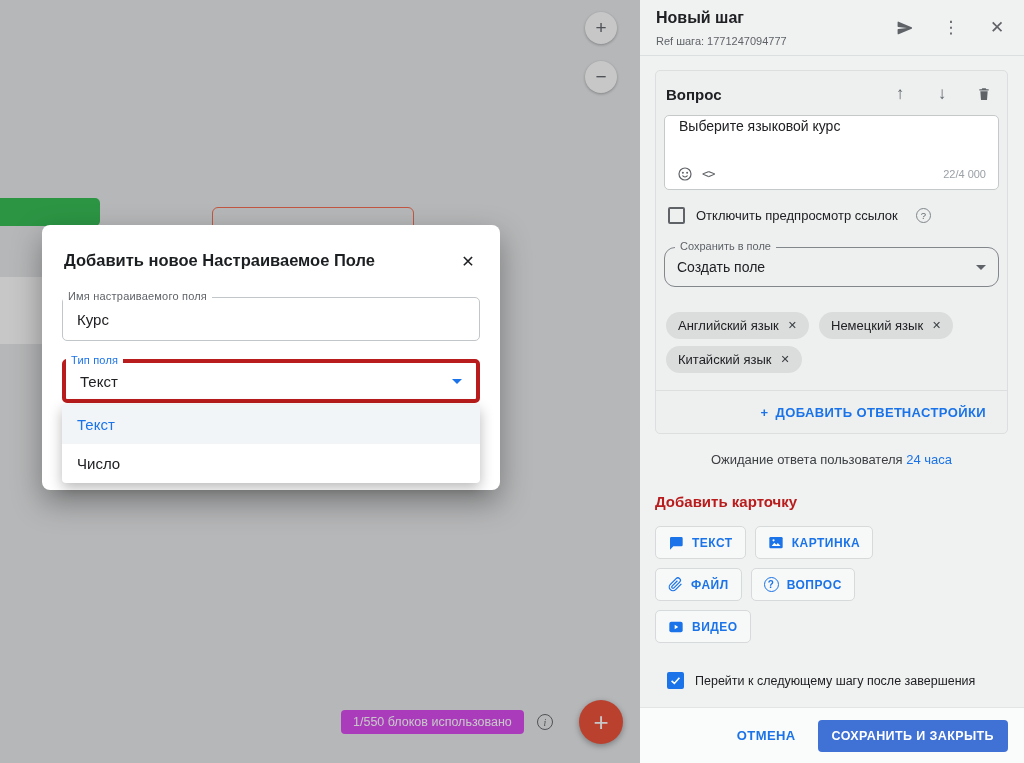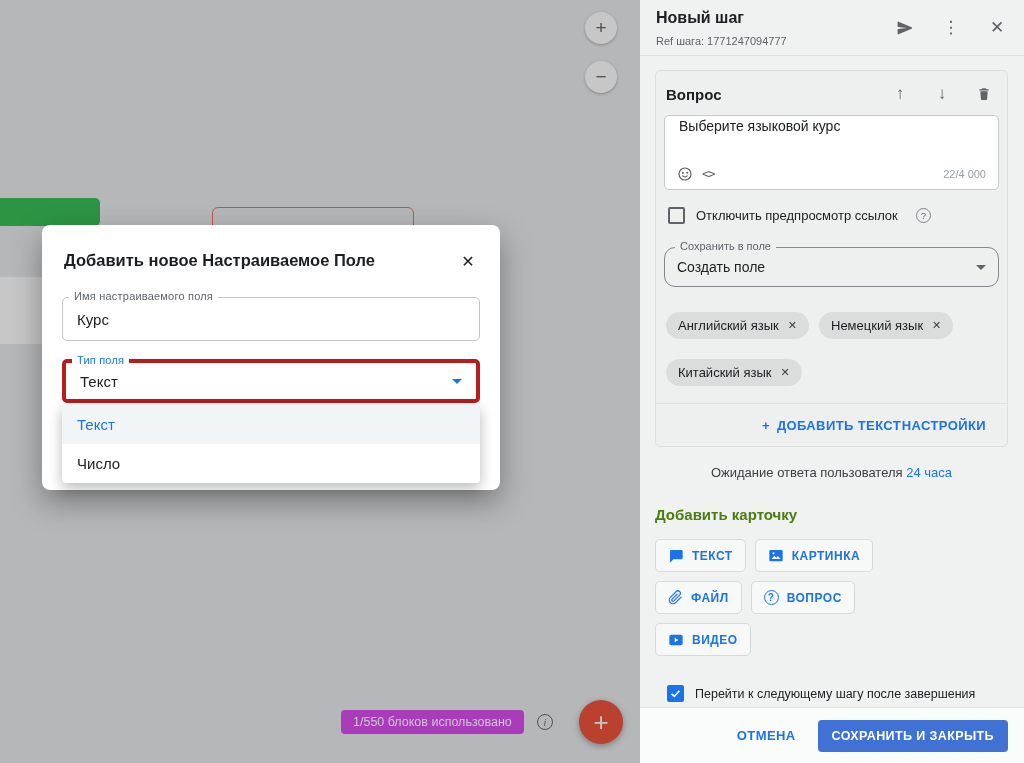--- a/index.html
+++ b/index.html
@@ -16,21 +16,21 @@
   .blocks-badge{position:absolute;left:341px;top:710px;height:24px;padding:0 12px;display:flex;align-items:center;background:#d946ef;color:#fff;font-size:12.5px;border-radius:4px;white-space:nowrap;}
   .info-circle{position:absolute;left:537px;top:714px;width:16px;height:16px;border:1.5px solid #5f6368;border-radius:50%;color:#5f6368;font-size:10px;display:flex;align-items:center;justify-content:center;font-family:"Liberation Serif",serif;font-style:italic;}
   .fab{position:absolute;left:579px;top:700px;width:44px;height:44px;border-radius:50%;background:#ef4c33;color:#fff;display:flex;align-items:center;justify-content:center;font-size:26px;box-shadow:0 2px 6px rgba(0,0,0,.35);cursor:pointer;}
   .scrim{position:absolute;inset:0;background:rgba(32,33,36,.25);}
 
   
   .modal{position:absolute;left:42px;top:225px;width:458px;height:265px;background:#fff;border-radius:8px;box-shadow:0 12px 30px rgba(0,0,0,.35);z-index:20;}
   .modal-title{position:absolute;left:22px;top:26px;font-size:16.5px;font-weight:bold;color:#1c1f21;}
   .modal-close{position:absolute;right:18px;top:22px;width:28px;height:28px;display:flex;align-items:center;justify-content:center;font-size:16px;color:#202124;cursor:pointer;}
   .m-field{position:absolute;left:20px;width:418px;height:44px;border:1px solid #c3c6c8;border-radius:5px;display:flex;align-items:center;padding:0 14px;font-size:15px;color:#202124;background:#fff;}
-  .m-field .f-label{position:absolute;top:-8px;left:6px;padding:0 5px;background:#fff;font-size:11px;color:#5f6368;letter-spacing:.2px;white-space:nowrap;}
+  .m-field .f-label{position:absolute;top:-8px;left:0;padding:0 5px;background:#fff;font-size:11px;color:#5f6368;letter-spacing:.2px;white-space:nowrap;}
   .m-field-name{top:72px;}
   .m-field-type{top:134px;border:4px solid #b91c1c;}
   .m-field-type .f-label{color:#1a73e8;top:-9px;}
   .caret{width:0;height:0;border-left:5px solid transparent;border-right:5px solid transparent;border-top:5.5px solid #5f6368;margin-left:auto;}
   .caret.blue{border-top-color:#1a73e8;}
   .menu{position:absolute;left:20px;top:180px;width:418px;background:#fff;border-radius:0 0 4px 4px;box-shadow:0 5px 14px rgba(0,0,0,.28);overflow:hidden;z-index:5;}
   .menu-item{height:39px;display:flex;align-items:center;padding:0 15px;font-size:15px;color:#202124;cursor:pointer;}
   .menu-item.selected{background:#f2f5f8;color:#1a73e8;}
 
   
@@ -51,30 +51,30 @@
   .q-text{font-size:14px;color:#202124;}
   .q-tools{position:absolute;left:12px;right:12px;bottom:7px;display:flex;align-items:center;gap:9px;color:#5f6368;}
   .q-counter{margin-left:auto;font-size:11px;color:#9aa0a6;}
   .code-glyph{font-family:"DejaVu Sans Mono",monospace;font-size:12px;letter-spacing:-1px;cursor:pointer;}
   .row-check{display:flex;align-items:center;gap:11px;margin:17px 12px 0 12px;font-size:13px;color:#202124;}
   .checkbox{width:17px;height:17px;border:2px solid #5f6368;border-radius:2px;background:transparent;flex:0 0 17px;cursor:pointer;}
   .checkbox.checked{background:#1a73e8;border-color:#1a73e8;display:flex;align-items:center;justify-content:center;}
   .help-circle{width:15px;height:15px;border:1.5px solid #80868b;border-radius:50%;font-size:9.5px;color:#5f6368;display:flex;align-items:center;justify-content:center;margin-left:7px;flex:0 0 15px;}
   .select{position:relative;margin:23px 8px 0 8px;height:40px;border:1px solid #82878b;border-radius:11px;display:flex;align-items:center;padding:0 12px;font-size:14px;cursor:pointer;}
   .select .f-label{position:absolute;top:-8px;left:10px;background:#eef0f0;padding:0 5px;font-size:11px;color:#5f6368;}
-  .chips{display:flex;flex-wrap:wrap;gap:20px 10px;margin:25px 10px 0 10px;}
+  .chips{display:flex;flex-wrap:wrap;gap:7px 10px;margin:25px 10px 0 10px;}
   .chip{display:flex;align-items:center;gap:9px;background:#dbdddd;border-radius:15px;height:27px;padding:0 12px;font-size:13px;color:#202124;cursor:pointer;}
   .chip-x{font-size:11px;color:#3c4043;cursor:pointer;}
   .q-links{position:relative;margin-top:17px;border-top:1px solid #dcdfdf;height:43px;display:flex;align-items:center;justify-content:center;}
   .link-btn{color:#1a73e8;font-size:13px;font-weight:bold;letter-spacing:.4px;display:flex;align-items:center;gap:7px;cursor:pointer;}
   .settings-btn{position:absolute;right:21px;top:0;bottom:0;display:flex;align-items:center;}
 
   .wait-row{margin-top:18px;text-align:center;font-size:13px;color:#3c4043;}
   .wait-link{color:#1a73e8;cursor:pointer;}
-  .section-title{font-size:15px;font-weight:bold;margin-top:26px;color:#4d7c0f;}
+  .section-title{font-size:15px;font-weight:bold;margin-top:26px;color:#b91c1c;}
   .card-btns{display:flex;flex-wrap:wrap;gap:9px;margin-top:16px;width:300px;}
   .card-btn{display:flex;align-items:center;gap:8px;background:#f7f8f8;border:1px solid #d7dada;border-radius:5px;height:33px;padding:0 12px;color:#1a73e8;font-size:12px;font-weight:bold;letter-spacing:.5px;cursor:pointer;}
   .qmark{width:15px;height:15px;border:1.6px solid #1a73e8;border-radius:50%;font-size:10px;display:flex;align-items:center;justify-content:center;font-weight:bold;}
   .row-check.next{margin:29px 0 0 12px;font-size:12.5px;}
   .panel-footer{flex:0 0 56px;margin-top:auto;background:#fafbfb;border-top:1px solid #e2e5e5;display:flex;align-items:center;justify-content:flex-end;gap:10px;padding:0 16px;}
   .cancel-btn{color:#1a73e8;font-size:13px;font-weight:bold;letter-spacing:.4px;padding:8px 12px;cursor:pointer;}
   .save-btn{background:#4071d4;color:#fff;font-size:12.5px;font-weight:bold;letter-spacing:.4px;border-radius:4px;padding:9px 14px;cursor:pointer;}
   svg{display:block;}
 </style>
 </head>
@@ -197,21 +197,21 @@
         </span>
         <span class="chip">
           <span>Китайский язык</span>
           <span class="chip-x">✕</span>
         </span>
       </div>
 
       <div class="q-links">
         <span class="link-btn">
           <span>+</span>
-          <span>ДОБАВИТЬ ТЕКСТ</span>
+          <span>ДОБАВИТЬ ОТВЕТ</span>
         </span>
         <span class="settings-btn">
           <span class="link-btn">НАСТРОЙКИ</span>
         </span>
       </div>
     </div>
 
     <div class="wait-row">
       <span>Ожидание ответа пользователя</span>
       <span class="wait-link">24 часа</span>

